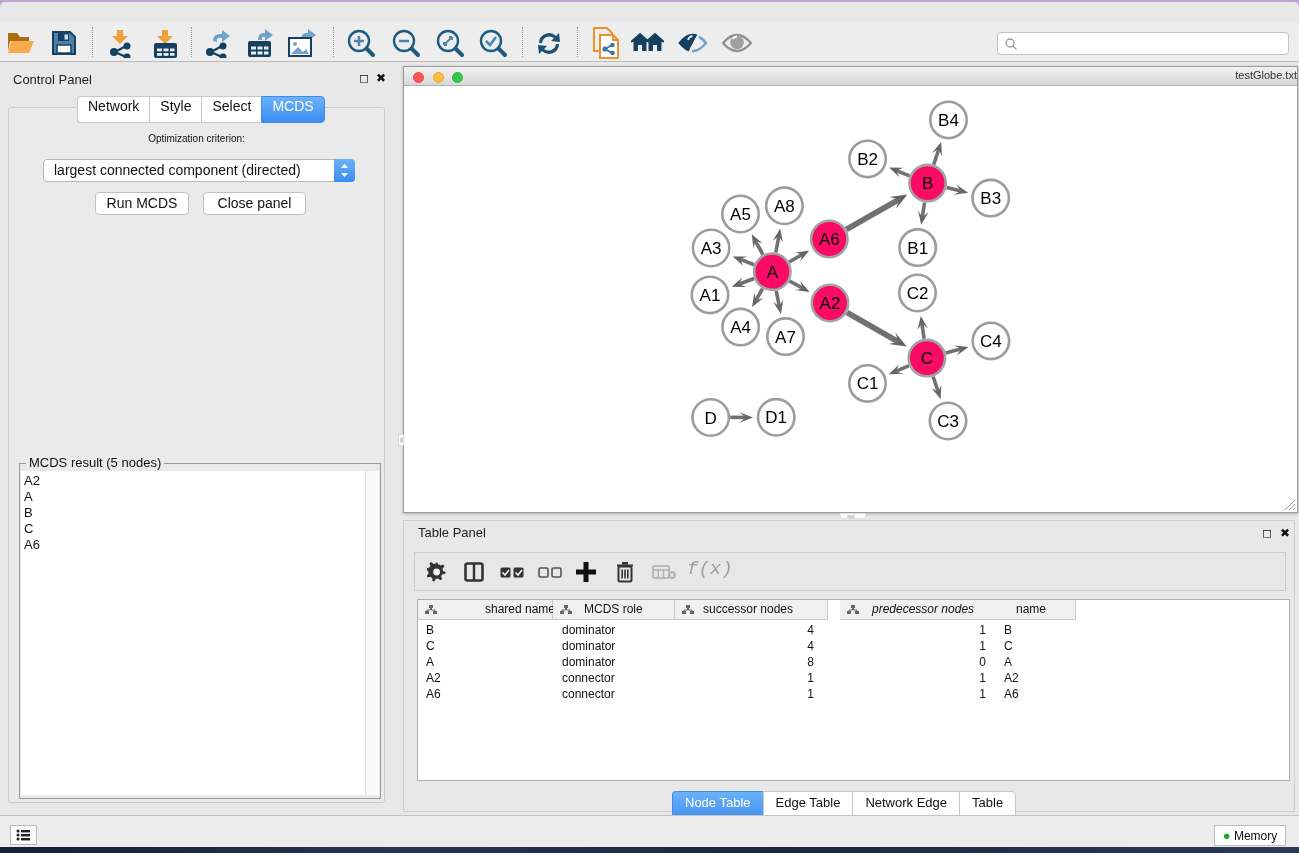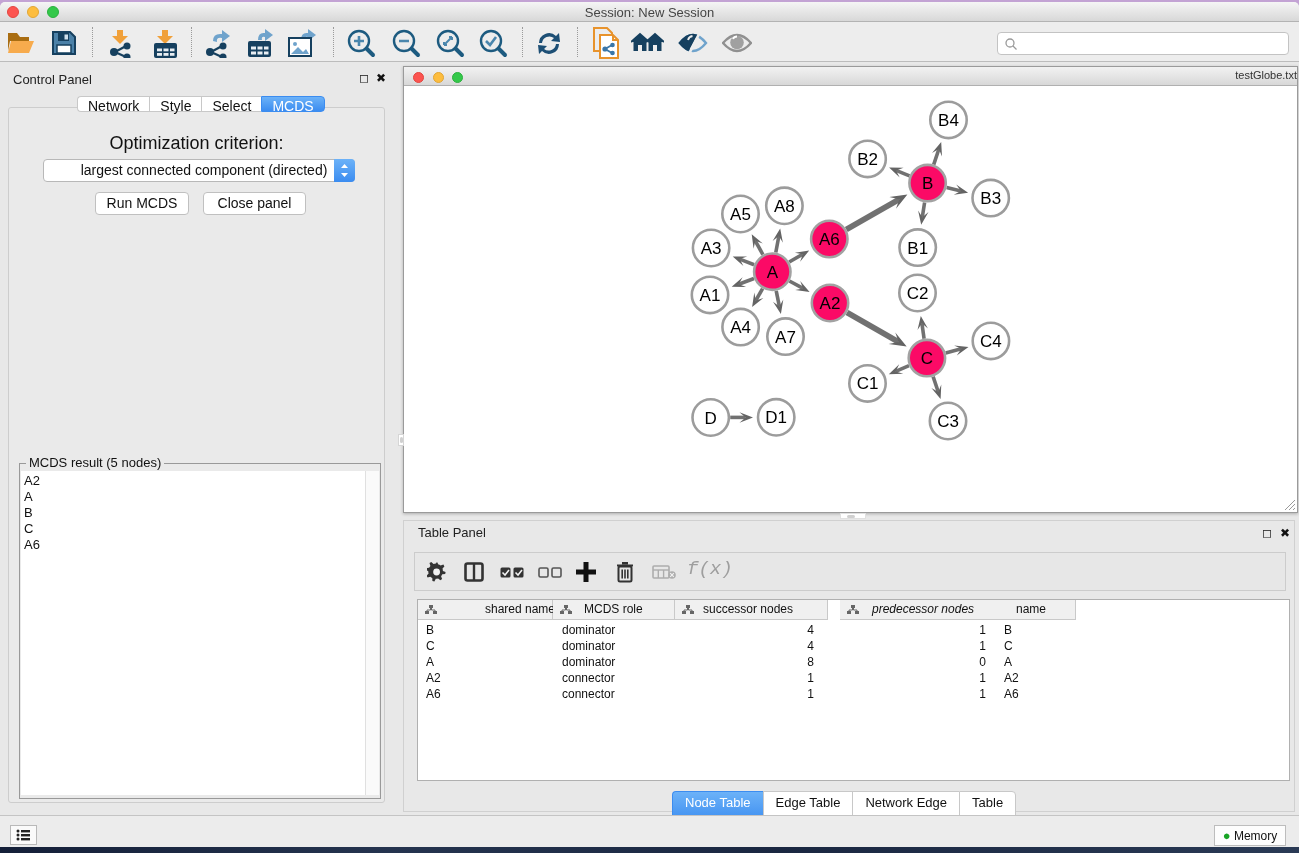--- a/index.html
+++ b/index.html
@@ -24,30 +24,30 @@
   border-left:1px dotted #9a9a9a; }
 .tbi { position:absolute; top:7px; }
 #searchbox { position:absolute; left:997px; top:10px; width:292px; height:23px;
   background:#fff; border:1px solid #c3c3c3; border-radius:4px; }
 #searchbox svg { position:absolute; left:6px; top:4px; }
 
 #cpanel { position:absolute; left:0; top:61px; width:391px; height:752px; background:#e8e8e8; }
 #cpanel .hdr { position:absolute; left:13px; top:9px; font-size:13px; color:#222; }
 .wicons { position:absolute; font-size:12px; color:#111; top:8px; }
 #tabs { position:absolute; left:77px; top:33px; height:21px; z-index:3; }
-.tab { position:relative; float:left; height:16px; background:#fff; border:1px solid #c8c8c8;
+.tab { position:relative; float:left; height:27px; background:#fff; border:1px solid #c8c8c8;
   border-right:none; font-size:14px; color:#111; text-align:center; line-height:19px; padding:0 10px; }
 .tab.first { border-radius:4px 0 0 4px; }
 .tab.last { border-radius:0 4px 4px 0; border-right:1px solid #c8c8c8; }
 .tab.sel { background:linear-gradient(#6cb2f8,#3b8cf0); color:#fff; border-color:#3b8cf0;text-align:right; }
 #tabpane { position:absolute; left:8px; top:44px; width:377px; height:696px;
   background:#eaeaea; border:1px solid #cdcdcd; border-radius:3px; }
-#optlabel { position:absolute; left:0; width:100%; top:25px; text-align:center; font-size:18px; color:#111; }
+#optlabel { position:absolute; left:0; width:100%; top:25px; text-align:center; font-size:10px; color:#111; }
 #dropdown { position:absolute; left:34px; top:51px; width:312px; height:23px; background:#fff;
-  border:1px solid #b8b8b8; border-radius:4px; font-size:14px; color:#111; line-height:20px; padding-left:10px;text-align:center; }
+  border:1px solid #b8b8b8; border-radius:4px; font-size:14px; color:#111; line-height:20px; padding-left:10px; }
 #dropdown .step { position:absolute; right:-1px; top:-1px; width:21px; height:23px;
   background:linear-gradient(#6cb2f8,#3b8cf0); border-radius:0 4px 4px 0; }
 .btn { position:absolute; height:23px; background:#fff; border:1px solid #c0c0c0;
   border-radius:4px; font-size:14px; color:#111; text-align:center; line-height:21px; }
 #fieldset { position:absolute; left:10px; top:355px; width:362px; height:336px; }
 #fieldset .leg { position:absolute; left:7px; top:-8px; background:#eaeaea; padding:0 3px;
   font-size:13px; color:#111; }
 #fieldset .box { position:absolute; left:0; top:0; width:100%; height:100%;
   border:1px solid #999; }
 #mlist { position:absolute; left:2px; top:8px; width:358px; height:324px; background:#fff; }
@@ -85,26 +85,20 @@
 #sbtn { position:absolute; left:10px; top:9px; width:27px; height:20px; background:#fafafa;
   border:1px solid #b9b9b9; }
 #membtn { position:absolute; right:13px; top:9px; width:72px; height:21px; background:#fdfdfd;
   border:1px solid #bdbdbd; font-size:12px; color:#111; line-height:19px; text-align:center; }
 </style>
 </head>
 <body>
 <div id="wall-top"></div>
 <div id="wall-bot"></div>
 <div id="window">
-  <div id="titlebar">
-    <div class="tl" style="left:7px;background:#fc5450;border:0.5px solid #e24640;"></div>
-    <div class="tl" style="left:27px;background:#fdbd3e;border:0.5px solid #e2a634;"></div>
-    <div class="tl" style="left:47px;background:#34c84a;border:0.5px solid #2bb03e;"></div>
-    <div class="title">Session: New Session</div>
-  </div>
   <div id="toolbar">
     <div class="tbsep" style="left:92px;"></div>
     <div class="tbsep" style="left:191px;"></div>
     <div class="tbsep" style="left:333px;"></div>
     <div class="tbsep" style="left:522px;"></div>
     <div class="tbsep" style="left:577px;"></div>
 
     <svg class="tbi" style="left:7px;top:9px;" width="28" height="24" viewBox="0 0 28 24">
       <path d="M1 2 L10 2 L13 6 L22 6 L22 10 L3 10 L1 20 Z" fill="#a96d12"></path>
       <path d="M4 10 L27 10 L22 22 L1 22 Z" fill="#f7ab4d"></path>

